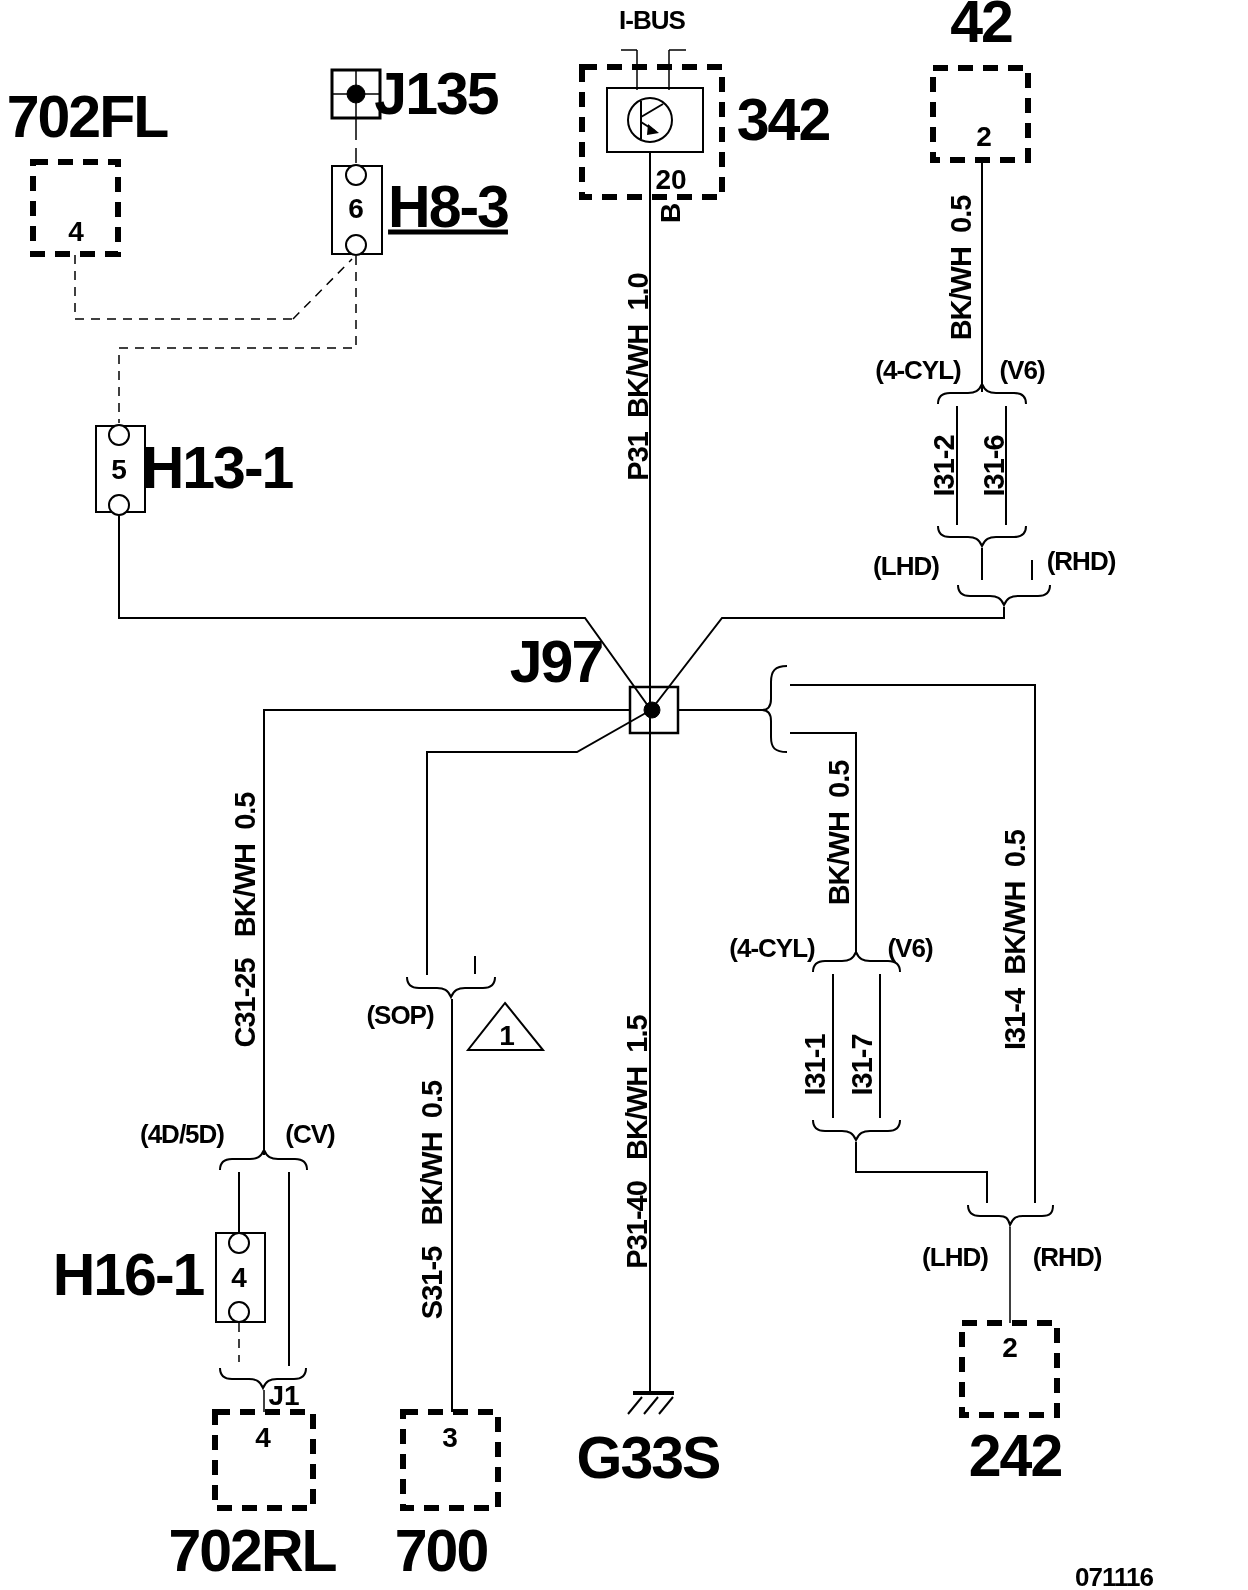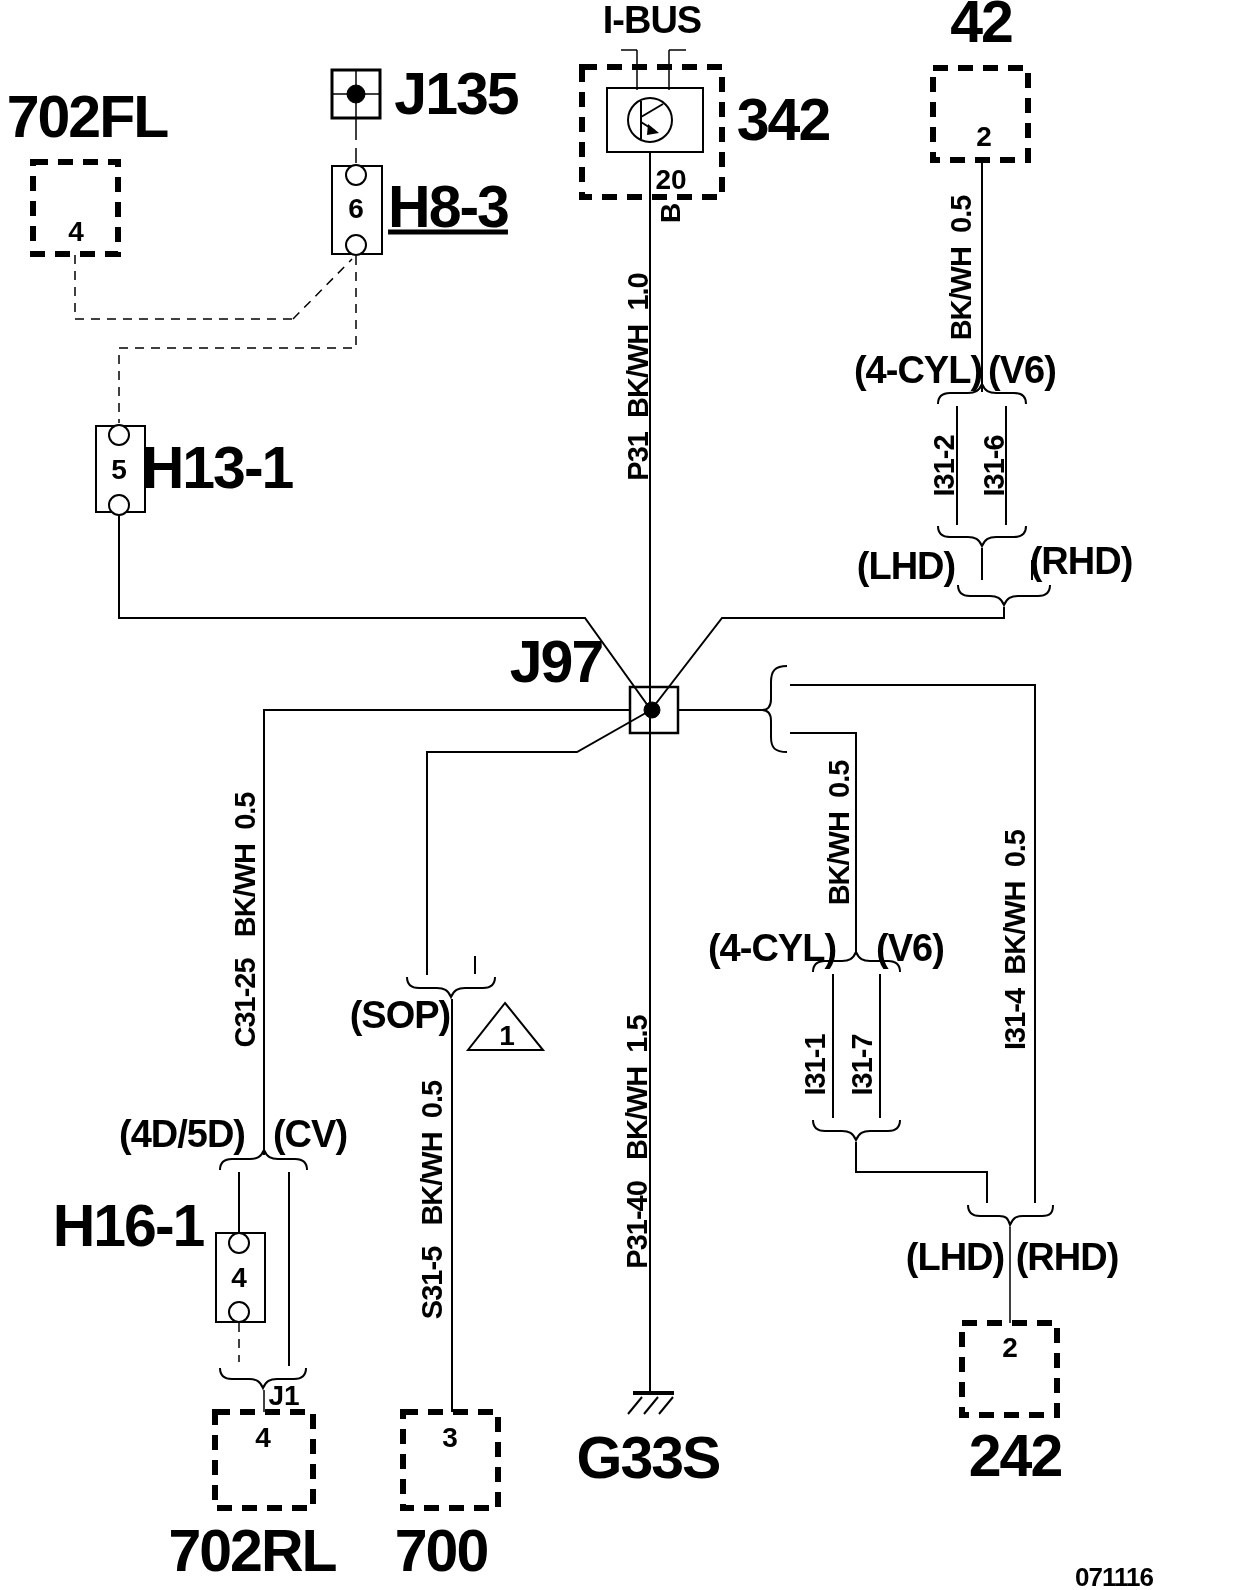--- a/index.html
+++ b/index.html
@@ -7,21 +7,21 @@
     position:relative; width:1248px; height:1590px; background:#ffffff;
     font-family:"Liberation Sans", sans-serif; color:#000; overflow:hidden;
   }
   #canvas svg { position:absolute; left:0; top:0; }
   .lbl {
     position:absolute; transform:translate(-50%,-50%);
     font-weight:bold; white-space:pre; line-height:1; color:#000;
   }
   .vert { transform:translate(-50%,-50%) rotate(-90deg); }
   .big  { font-size:59px; letter-spacing:-2px; }
-  .mid  { font-size:38px; letter-spacing:-1px; }
+  .mid  { font-size:26px; letter-spacing:-1px; }
   .pin  { font-size:28px; }
   .wire { font-size:29px; letter-spacing:-1px; }
   .foot { font-size:26px; letter-spacing:-1px; }
 </style>
 </head>
 <body>
 
 <div id="canvas">
 
 <svg width="1248" height="1590" viewBox="0 0 1248 1590">
@@ -196,21 +196,21 @@
       <line x1="1010" y1="1227" x2="1010" y2="1323" stroke-width="1.5"></line>
     </g>
     <g>
       <rect x="962" y="1323" width="95" height="92" stroke-width="6" stroke-dasharray="15 10"></rect>
     </g>
   </g>
 </svg>
 
   <div class="lbl big" style="left:87px;  top:117px;">702FL</div>
   <div class="lbl pin" style="left:76px;  top:232px;">4</div>
-  <div class="lbl big" style="left:456px; top:94px;text-align:right;">J135</div>
+  <div class="lbl big" style="left:436px; top:94px;text-align:right;">J135</div>
   <div class="lbl big" style="left:448px; top:207px;text-decoration:underline;">H8-3</div>
   <div class="lbl pin" style="left:356px; top:209px;">6</div>
   <div class="lbl big" style="left:217px; top:468px;">H13-1</div>
   <div class="lbl pin" style="left:119px; top:470px;">5</div>
 
   <div class="lbl mid" style="left:652px; top:20px;">I-BUS</div>
   <div class="lbl big" style="left:783px; top:120px;">342</div>
   <div class="lbl pin" style="left:671px; top:180px;">20</div>
   <div class="lbl pin vert" style="left:671px; top:213px;">B</div>
   <div class="lbl wire vert" style="left:638px; top:377px;">P31  BK/WH  1.0</div>
@@ -235,21 +235,21 @@
 
   <div class="lbl wire vert" style="left:839px; top:833px;">BK/WH  0.5</div>
   <div class="lbl wire vert" style="left:1015px; top:940px;">I31-4  BK/WH  0.5</div>
   <div class="lbl mid" style="left:772px; top:948px;">(4-CYL)</div>
   <div class="lbl mid" style="left:910px; top:948px;">(V6)</div>
   <div class="lbl wire vert" style="left:815px; top:1065px;">I31-1</div>
   <div class="lbl wire vert" style="left:862px; top:1065px;">I31-7</div>
 
   <div class="lbl mid" style="left:182px; top:1134px;">(4D/5D)</div>
   <div class="lbl mid" style="left:310px; top:1134px;">(CV)</div>
-  <div class="lbl big" style="left:128px; top:1226px;">H16-1</div>
+  <div class="lbl big" style="left:128px; top:1275px;">H16-1</div>
   <div class="lbl pin" style="left:239px; top:1278px;">4</div>
   <div class="lbl pin" style="left:284px; top:1396px;">J1</div>
 
   <div class="lbl pin" style="left:263px; top:1438px;">4</div>
   <div class="lbl big" style="left:252px; top:1551px;">702RL</div>
   <div class="lbl pin" style="left:450px; top:1438px;">3</div>
   <div class="lbl big" style="left:441px; top:1551px;">700</div>
   <div class="lbl big" style="left:648px; top:1458px;">G33S</div>
 
   <div class="lbl mid" style="left:955px; top:1257px;">(LHD)</div>

